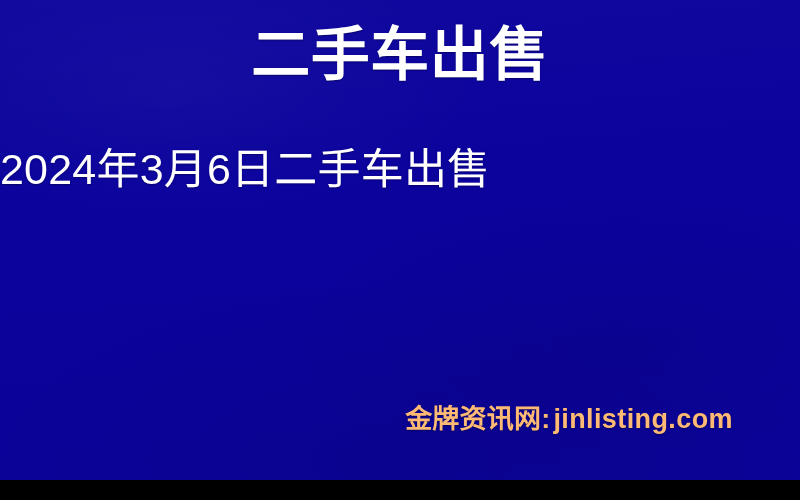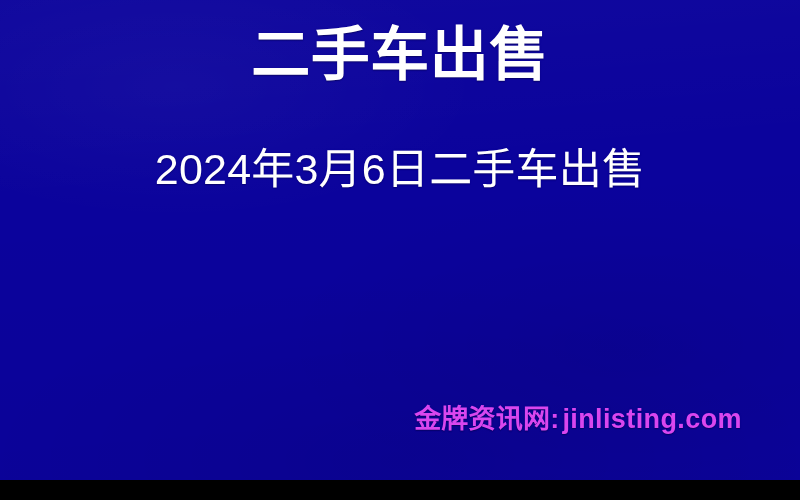--- a/index.html
+++ b/index.html
@@ -53,21 +53,20 @@
     white-space: nowrap;
     text-shadow: 0 1px 1px rgba(0,0,0,0.30), 0 0 2px rgba(10,3,140,0.45);
   }
 
   
   .body-copy {
     position: absolute;
     left: 0;
     right: 0;
     top: 138px;
-    text-align: center;
     color: #ffffff;
   }
 
   .body-line {
     display: block;
     font-size: 43px;
     font-weight: 700;
     line-height: 62px;
     letter-spacing: 0px;
     white-space: nowrap;
@@ -75,23 +74,23 @@
   }
 
   .body-line--first {
     font-weight: 400;
     letter-spacing: 0.2px;
   }
 
   
   .watermark {
     position: absolute;
-    right: 58px;
+    right: 67px;
     top: 402px;
-    color: #d946ef;
+    color: #fdba74;
     font-size: 27px;
     font-weight: 700;
     line-height: 34px;
     white-space: nowrap;
     letter-spacing: 0.2px;
     text-shadow: 0 1px 1px rgba(0,0,0,0.30), 0 0 2px rgba(10,3,140,0.40);
   }
 
   .watermark .wm-site {
     margin-right: 3px;

